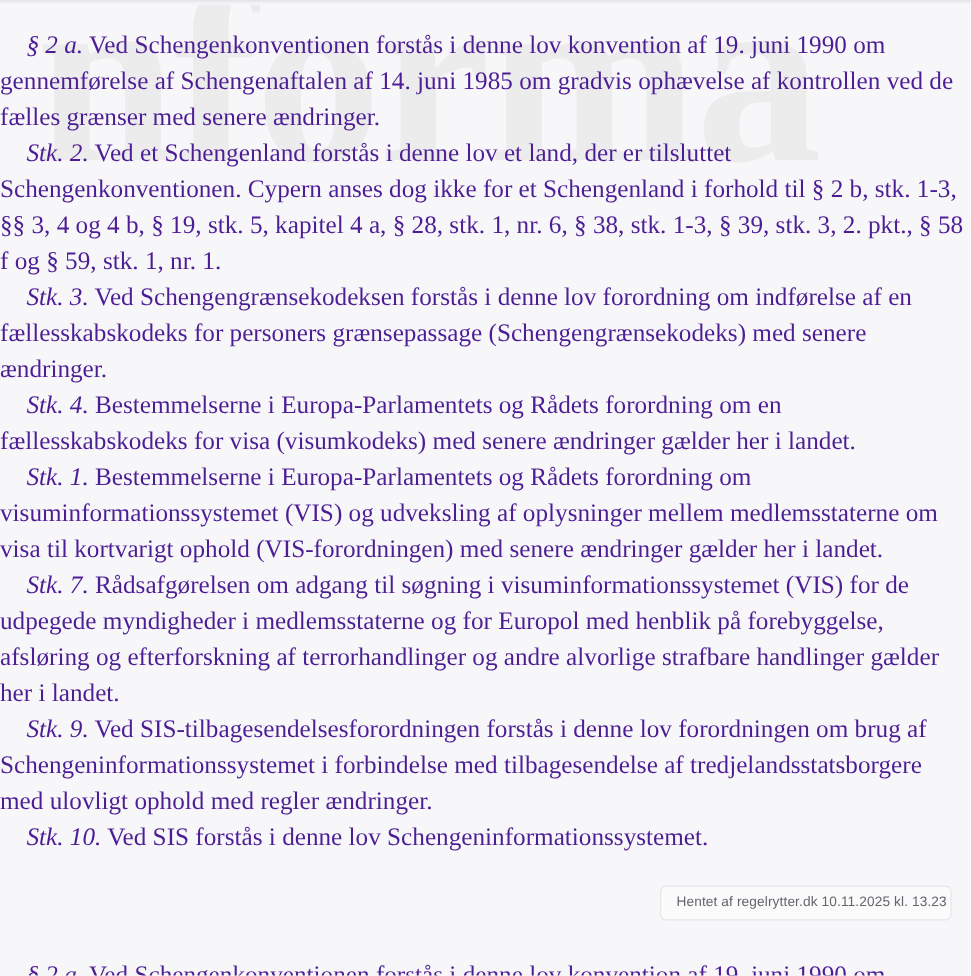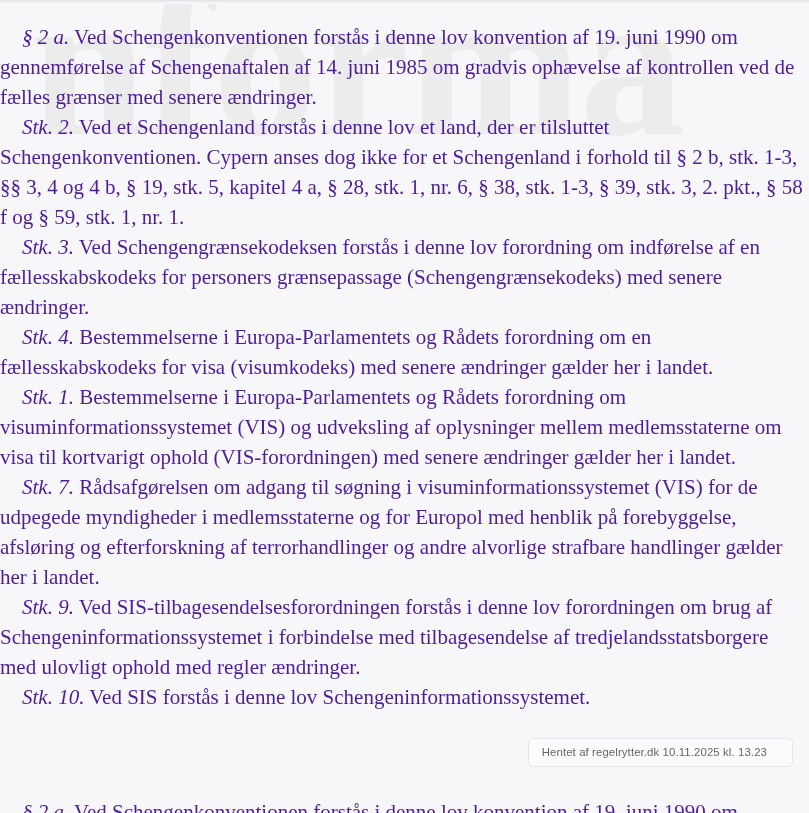--- a/index.html
+++ b/index.html
@@ -69,21 +69,21 @@
   #attribution-row {
     display: flex;
     justify-content: flex-end;
     padding-right: 12px;
     margin-top: 26px;
   }
   #attribution-box {
     border: 1px solid #e6e6ea;
     background: #fbfbfc;
     border-radius: 5px;
-    padding: 7px 25px 8px 13px;
+    padding: 7px 3px 8px 13px;
     font-family: "Liberation Sans", "DejaVu Sans", sans-serif;
     font-size: 11.4px;
     color: #65656e;
     letter-spacing: 0.1px;
     white-space: nowrap;
   }
 
   
   #next-page {
     margin-top: 30px;

